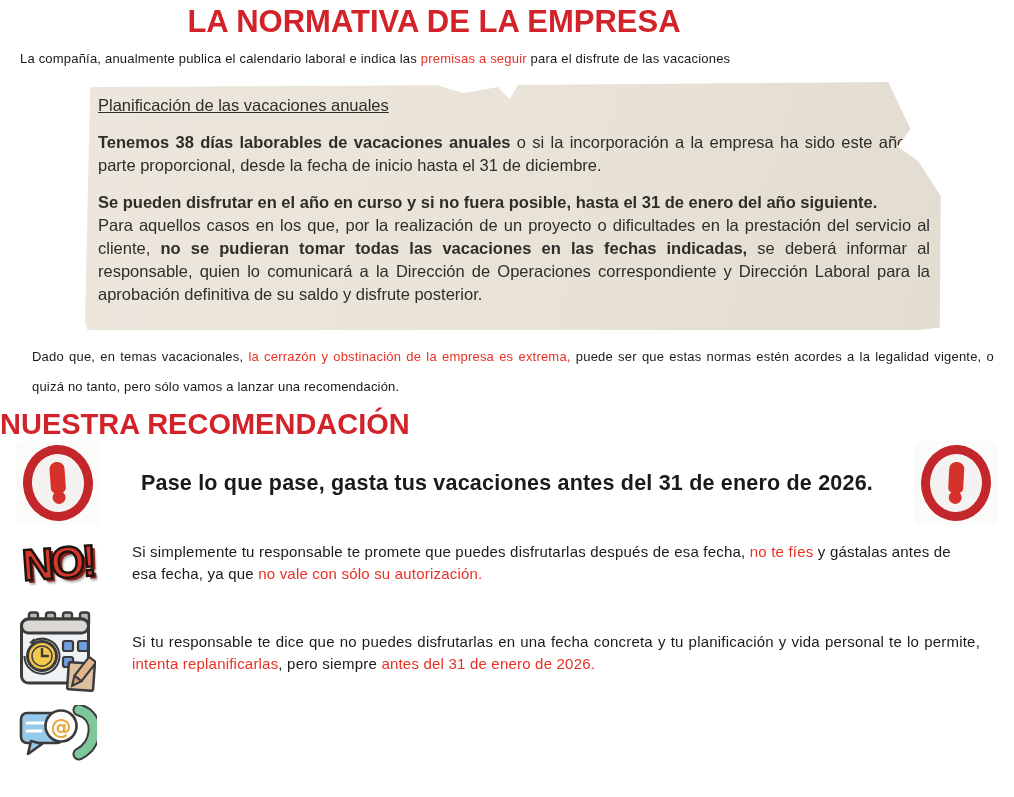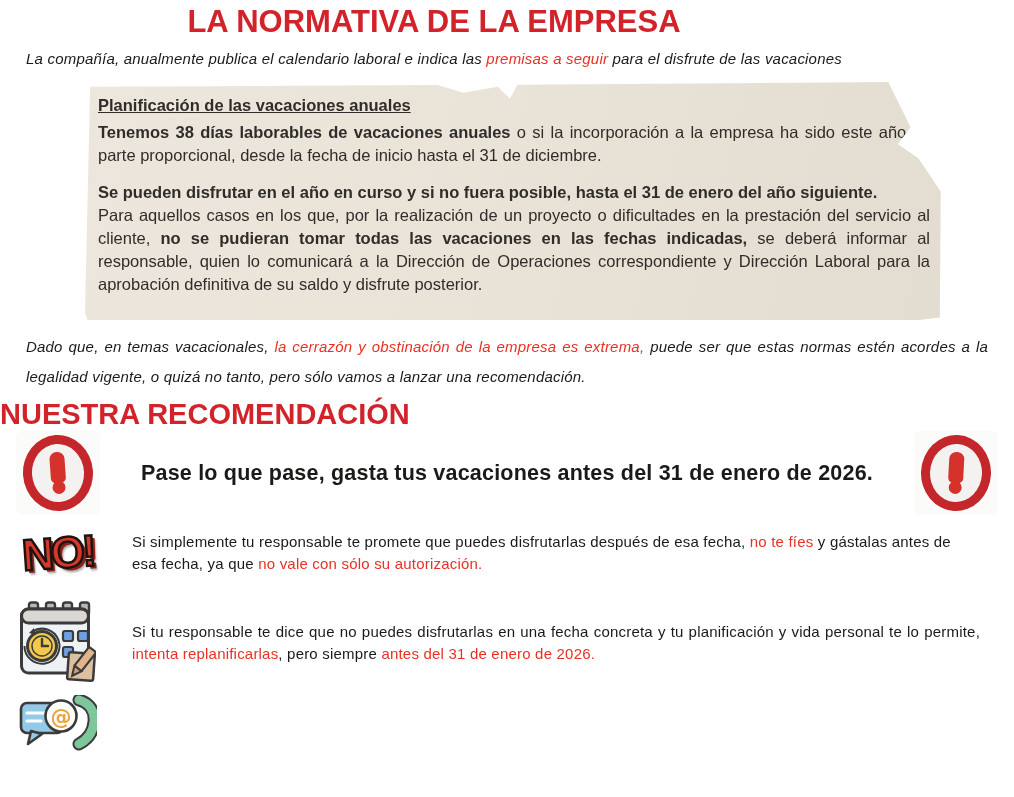--- a/index.html
+++ b/index.html
@@ -15,31 +15,31 @@
   body{
     width:1014px;height:797px;overflow:hidden;background:#ffffff;
     font-family:"Liberation Sans",sans-serif;color:var(--body-text);
   }
   .red{color:var(--accent-red);}
   .blue{color:var(--link-blue);text-decoration:none;}
   h1.page-title{
     width:860px;margin:4px 4px 2px;text-align:center;
     color:var(--title-red);font-size:31px;font-weight:700;letter-spacing:0;
   }
-  .para{font-size:15px;line-height:30px;margin:4px 0 0;padding:0 26px;letter-spacing:.2px;font-style:italic;}
+  .para{font-size:13px;line-height:30px;margin:4px 0 0;padding:0 20px;letter-spacing:.2px;}
   .justify{text-align:justify;}
   
   .scan-box{
     margin:8px 0 0 85px;width:860px;
     background:linear-gradient(105deg,#ece6dc 0%,var(--scan-bg) 45%,#e3ddd1 100%);
     padding:12px 15px 8px 13px;
     clip-path:polygon(0.6% 2%,41% 1.3%,44% 4.5%,48% 2%,49.4% 7%,50.3% 1.2%,93.4% 0%,96% 19%,94.5% 26%,96.9% 32%,99.5% 46%,99.4% 99%,97% 100%,0.3% 100%,0 97%);
     color:var(--scan-text);font-size:16.5px;line-height:23px;
   }
-  .scan-heading{font-weight:700;text-decoration:underline;margin:0 0 4px;}
+  .scan-heading{font-weight:400;text-decoration:underline;margin:0 0 14px;}
   .scan-p{margin:0 0 14px;text-align:justify;}
   .scan-p:last-child{margin-bottom:16px;}
   .scan-p b.block{display:block;text-align:left;}
   
   h2.rec-title{margin:6px 0 0;text-align:left;color:var(--title-red);font-size:29px;font-weight:700;}
   .rec-row{display:flex;align-items:center;justify-content:space-between;padding:0 16px;height:84px;}
   .rec-headline{flex:1;text-align:center;font-weight:700;font-size:21.5px;padding:0 8px;letter-spacing:.2px;}
   .warn-icon{width:84px;height:84px;display:flex;align-items:center;justify-content:center;background:#fbfbfa;border-radius:6px;}
   .warn-ring{width:70px;height:76px;border:9px solid #c3272b;border-radius:50%;background:#f3f2f0;position:relative;transform:rotate(-4deg);}
   .warn-ring.tilt-r{transform:rotate(3deg);}
@@ -63,21 +63,21 @@
 <h1 class="page-title">LA NORMATIVA DE LA EMPRESA</h1>
 
 <p class="para"><span>La compañía, anualmente publica el calendario laboral e indica las </span><span class="red">premisas a seguir</span><span> para el disfrute de las vacaciones</span></p>
 
 <div class="scan-box">
   <div class="scan-heading">Planificación de las vacaciones anuales</div>
   <p class="scan-p"><b>Tenemos 38 días laborables de vacaciones anuales</b><span> o si la incorporación a la empresa ha sido este año, la parte proporcional, desde la fecha de inicio hasta el 31 de diciembre.</span></p>
   <p class="scan-p"><b class="block">Se pueden disfrutar en el año en curso y si no fuera posible, hasta el 31 de enero del año siguiente.</b><span>Para aquellos casos en los que, por la realización de un proyecto o dificultades en la prestación del servicio al cliente, </span><b>no se pudieran tomar todas las vacaciones en las fechas indicadas,</b><span> se deberá informar al responsable, quien lo comunicará a la Dirección de Operaciones correspondiente y Dirección Laboral para la aprobación definitiva de su saldo y disfrute posterior.</span></p>
 </div>
 
-<p class="para justify" style="margin-top:12px;"><span>Dado que, en temas vacacionales, </span><span class="red">la cerrazón y obstinación de la empresa es extrema,</span><span> puede ser que estas normas estén acordes a la legalidad vigente, o quizá no tanto, pero sólo vamos a lanzar una recomendación.</span></p>
+<p class="para justify" style="margin-top:12px;margin-left:12px;"><span>Dado que, en temas vacacionales, </span><span class="red">la cerrazón y obstinación de la empresa es extrema,</span><span> puede ser que estas normas estén acordes a la legalidad vigente, o quizá no tanto, pero sólo vamos a lanzar una recomendación.</span></p>
 
 <h2 class="rec-title">NUESTRA RECOMENDACIÓN</h2>
 
 <div class="rec-row">
   <div class="warn-icon">
     <div class="warn-ring">
       <div class="excl-bar"></div>
       <div class="excl-dot"></div>
     </div>
   </div>

